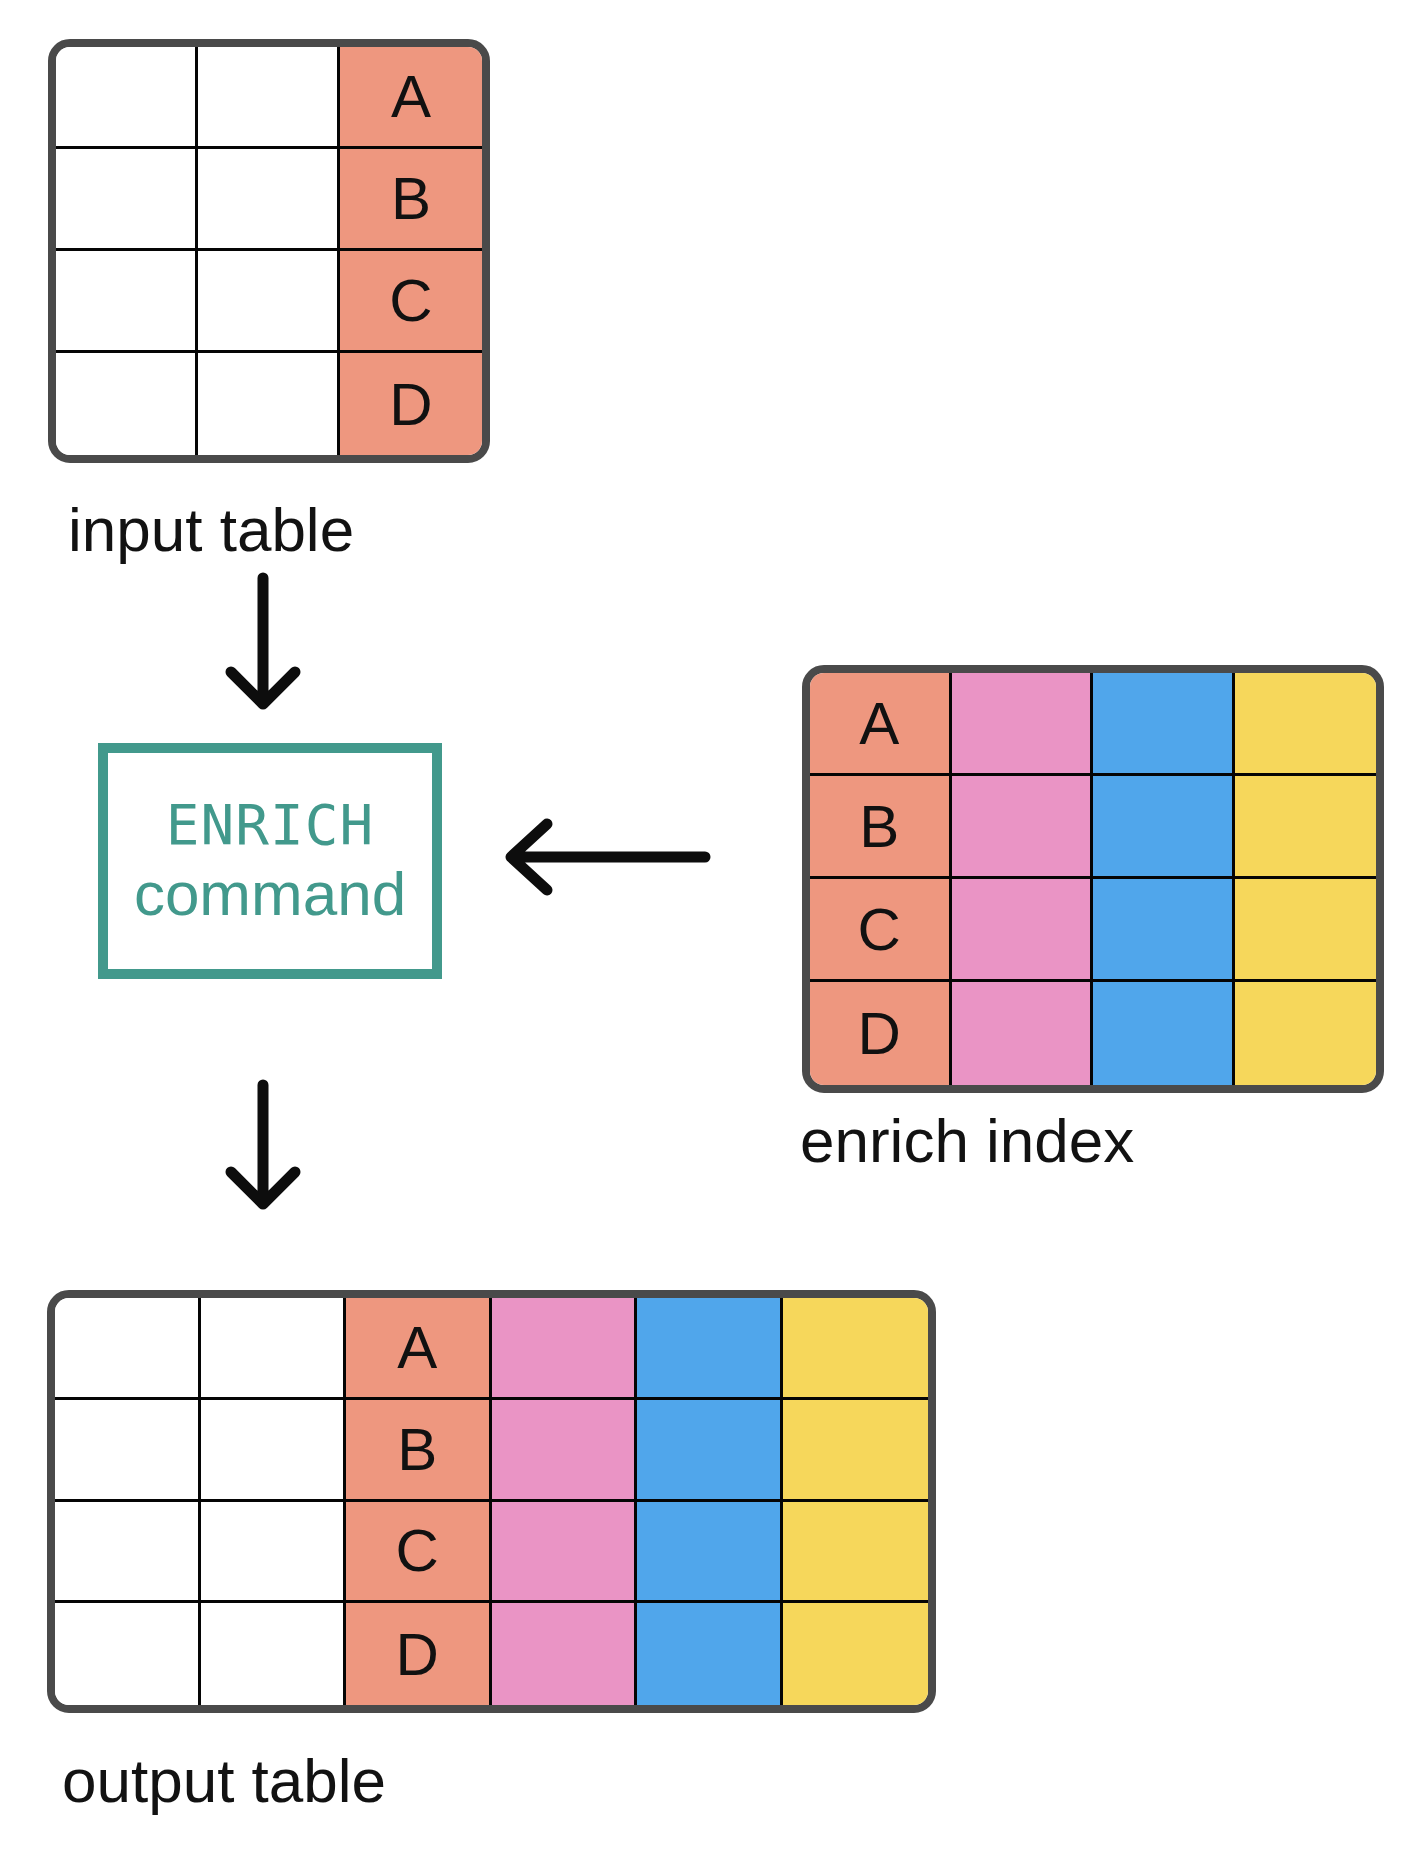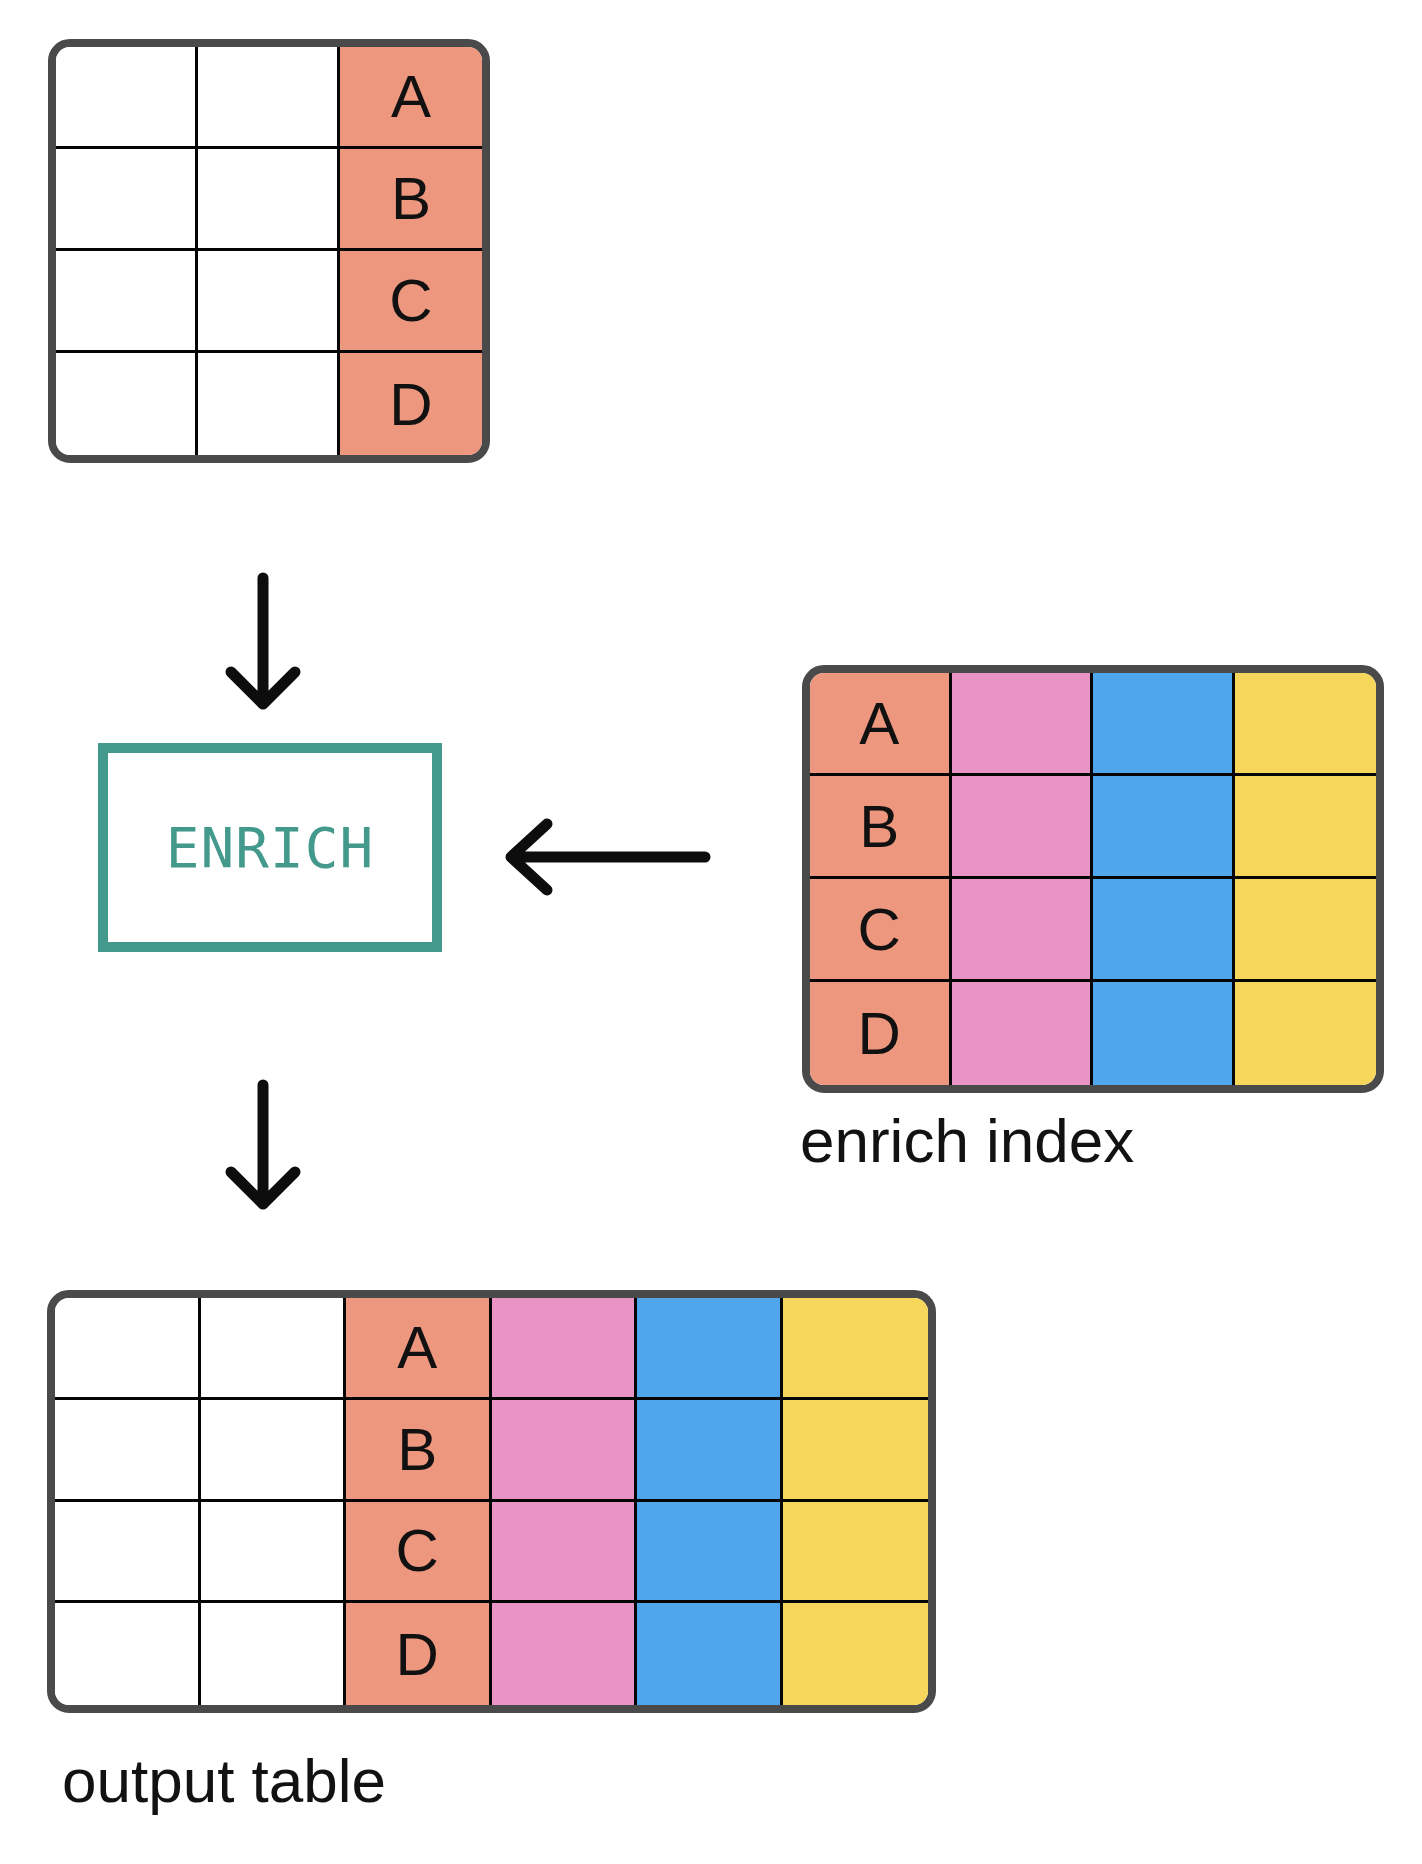--- a/index.html
+++ b/index.html
@@ -56,21 +56,21 @@
     white-space: nowrap;
   }
   .caption-input  { left: 68px;  top: 499px;  }
   .caption-enrich { left: 800px; top: 1110px; }
   .caption-output { left: 62px;  top: 1750px; }
 
   
   .command-box {
     position: absolute;
     left: 98px; top: 743px;
-    width: 344px; height: 209px;
+    width: 344px; height: 236px;
     box-sizing: border-box;
     border: 10px solid var(--teal, #42998c);
     background: #ffffff;
     display: flex;
     flex-direction: column;
     align-items: center;
     justify-content: center;
     gap: 10px;
   }
   .command-title {
@@ -123,23 +123,25 @@
     <div class="cell last-col c-salmon">B</div>
 
     <div class="cell"></div>
     <div class="cell"></div>
     <div class="cell last-col c-salmon">C</div>
 
     <div class="cell last-row"></div>
     <div class="cell last-row"></div>
     <div class="cell last-row last-col c-salmon">D</div>
   </div>
+  <div class="caption caption-input">input table</div>
 
   <div class="command-box">
     <div class="command-title">ENRICH</div>
+    <div class="command-subtitle">command</div>
   </div>
 
   <div class="table enrich-table">
     <div class="cell c-salmon">A</div>
     <div class="cell c-pink"></div>
     <div class="cell c-blue"></div>
     <div class="cell last-col c-yellow"></div>
 
     <div class="cell c-salmon">B</div>
     <div class="cell c-pink"></div>

